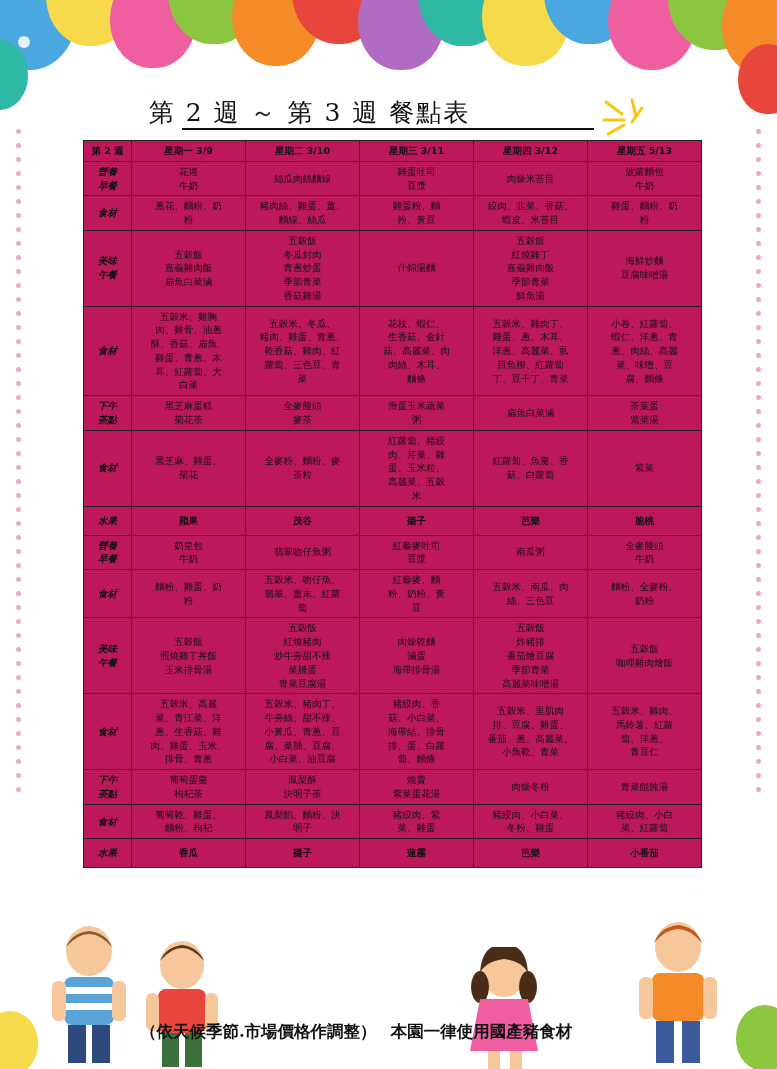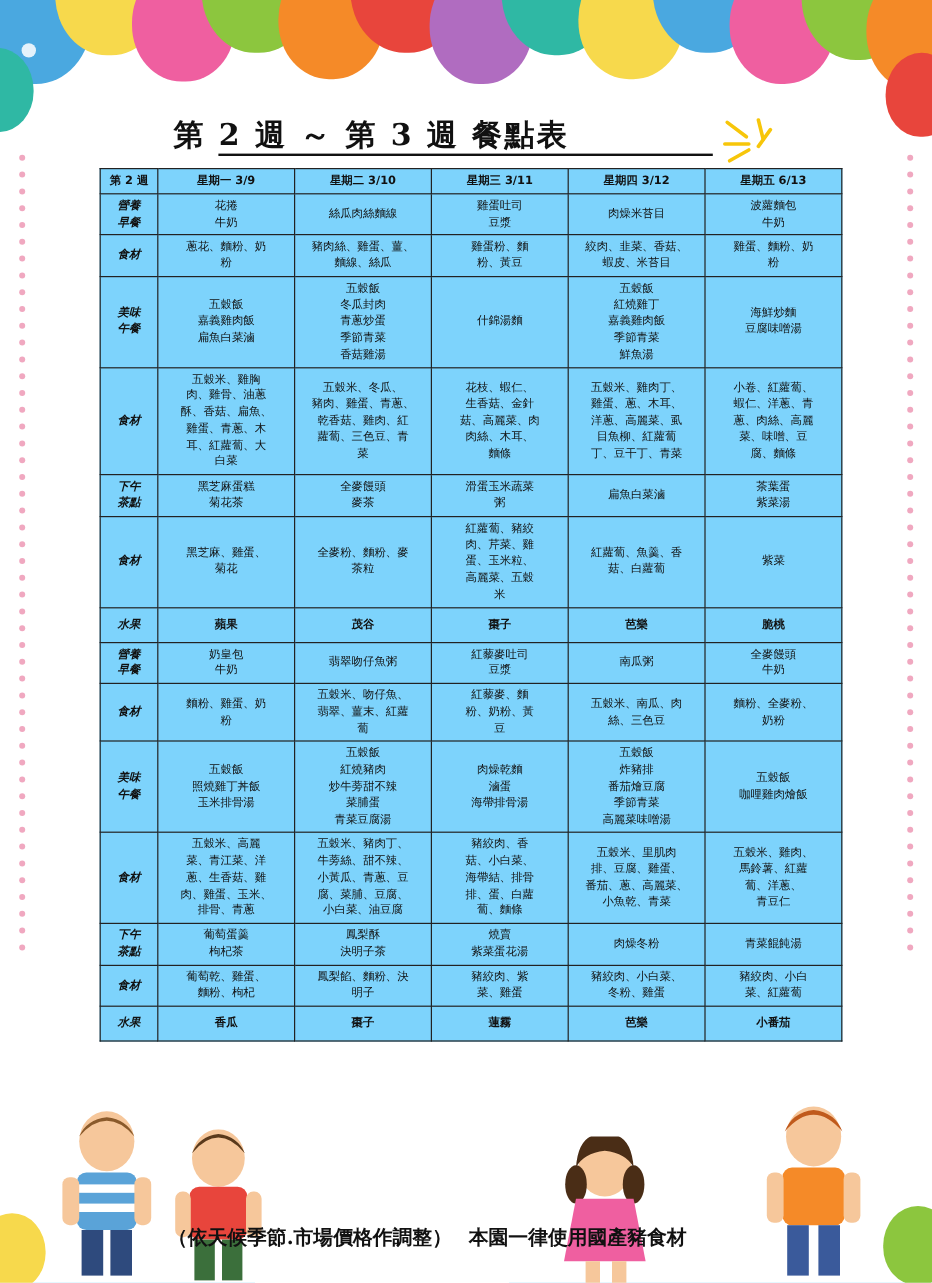--- a/index.html
+++ b/index.html
@@ -14,29 +14,29 @@
   .deco-top{position:absolute;left:0;top:0;width:777px;height:120px;overflow:hidden;}
   .deco-bottom{position:absolute;left:0;bottom:0;width:777px;height:150px;overflow:hidden;}
   .balloon{position:absolute;border-radius:50% 50% 48% 48%;}
   .bsmall{position:absolute;border-radius:50%;}
   .sidebar-dots{position:absolute;top:120px;width:14px;height:830px;}
   .dotcol span{display:block;width:5px;height:5px;border-radius:50%;background:#f0a8c0;margin:9px 4px;}
   
   .title{
     position:absolute;left:0;top:96px;width:619px;text-align:center;
     font-family:"DejaVu Serif","Liberation Serif",serif;
-    font-size:25px;font-weight:bold;color:#111;letter-spacing:2px;
+    font-size:25px;font-weight:normal;color:#111;letter-spacing:2px;
   }
   .title-underline{
     position:absolute;left:182px;top:128px;width:412px;height:2px;background:#111;
   }
   
   .menu-wrap{position:absolute;left:83px;top:140px;width:618px;}
   table.menu{
-    border-collapse:collapse;width:618px;background:#7dd3fc;
+    border-collapse:collapse;width:618px;background:#be185d;
     table-layout:fixed;
   }
   table.menu td{
     border:1px solid #222;
     text-align:center;vertical-align:middle;
     font-family:"DejaVu Sans","Liberation Sans",sans-serif;
     font-size:9.5px;line-height:1.45;color:#111;
     padding:3px 2px;
   }
   td.lab{width:48px;font-size:10px;font-weight:bold;font-style:italic;}
@@ -201,21 +201,21 @@
         <col style="width:114px">
         <col style="width:114px">
     </colgroup>
     <tbody id="table-body">
         <tr>
           <td class="hd">第 2 週</td>
           <td class="hd">星期一 3/9</td>
           <td class="hd">星期二 3/10</td>
           <td class="hd">星期三 3/11</td>
           <td class="hd">星期四 3/12</td>
-          <td class="hd">星期五 6/13</td>
+          <td class="hd">星期五 5/13</td>
         </tr>
         <tr>
           <td class="lab">
             <span class="cellline">營養</span>
             <span class="cellline">早餐</span>
           </td>
           <td>
             <span class="cellline">花捲</span>
             <span class="cellline">牛奶</span>
           </td>

